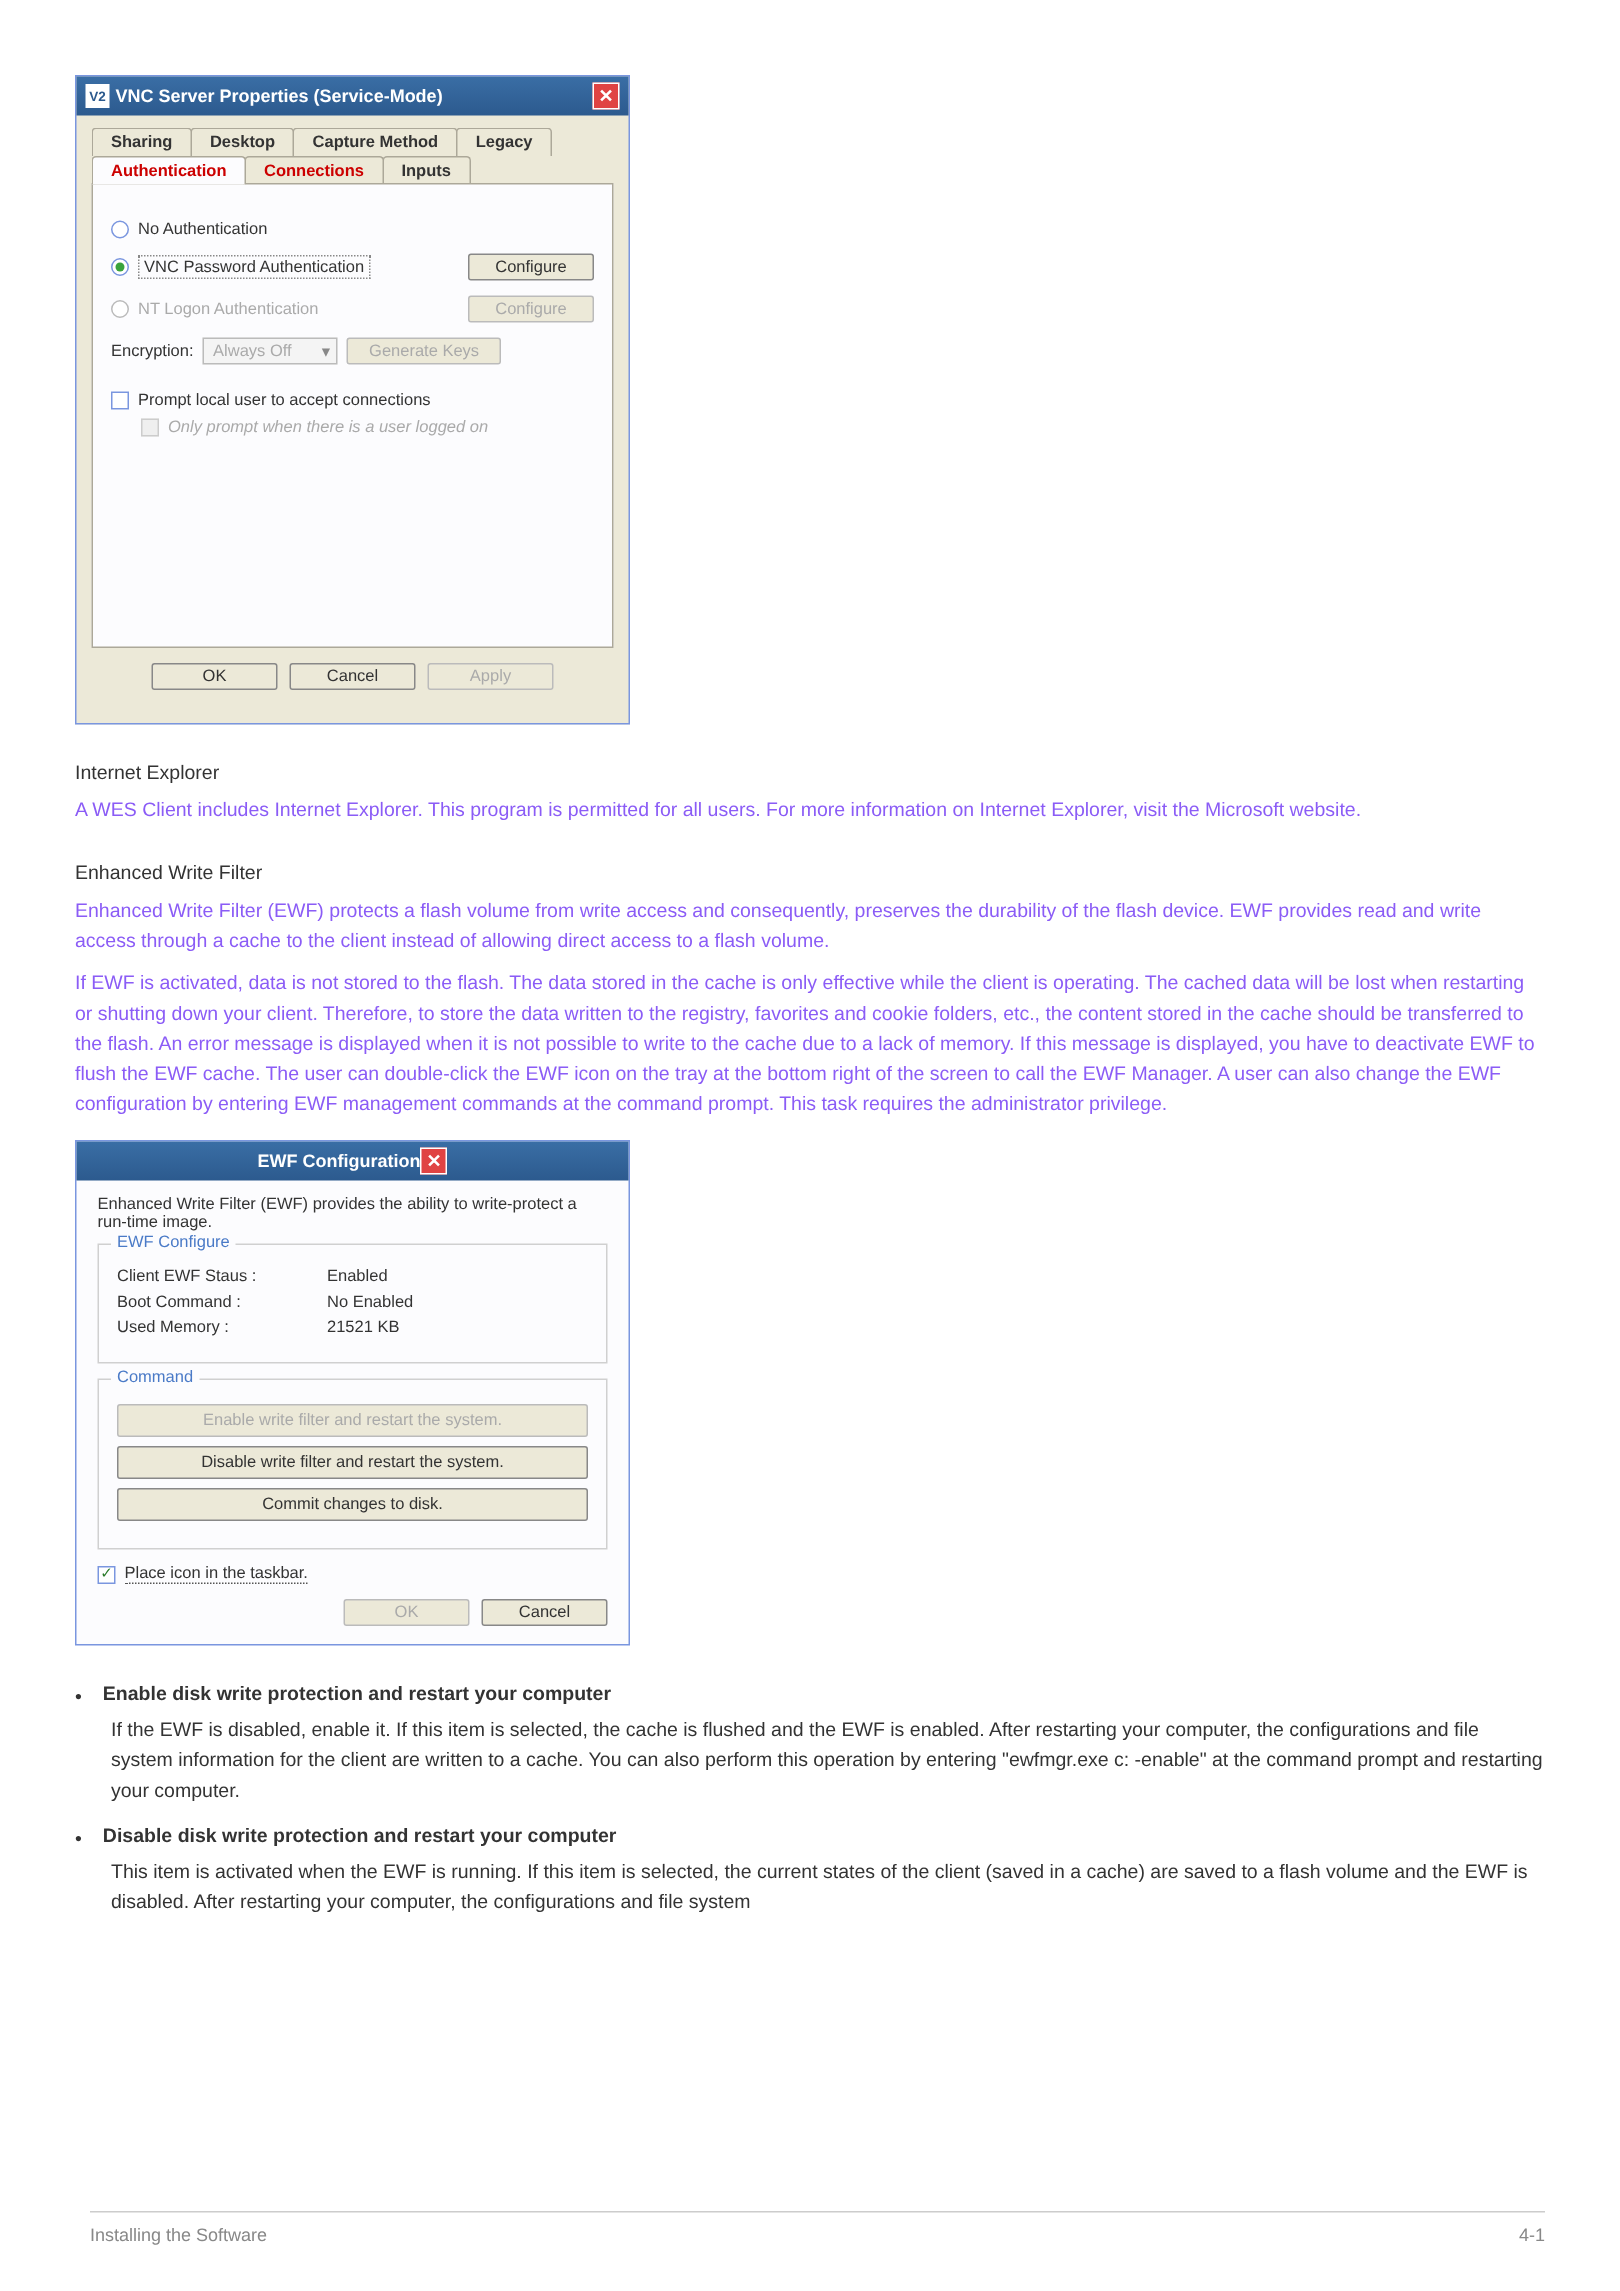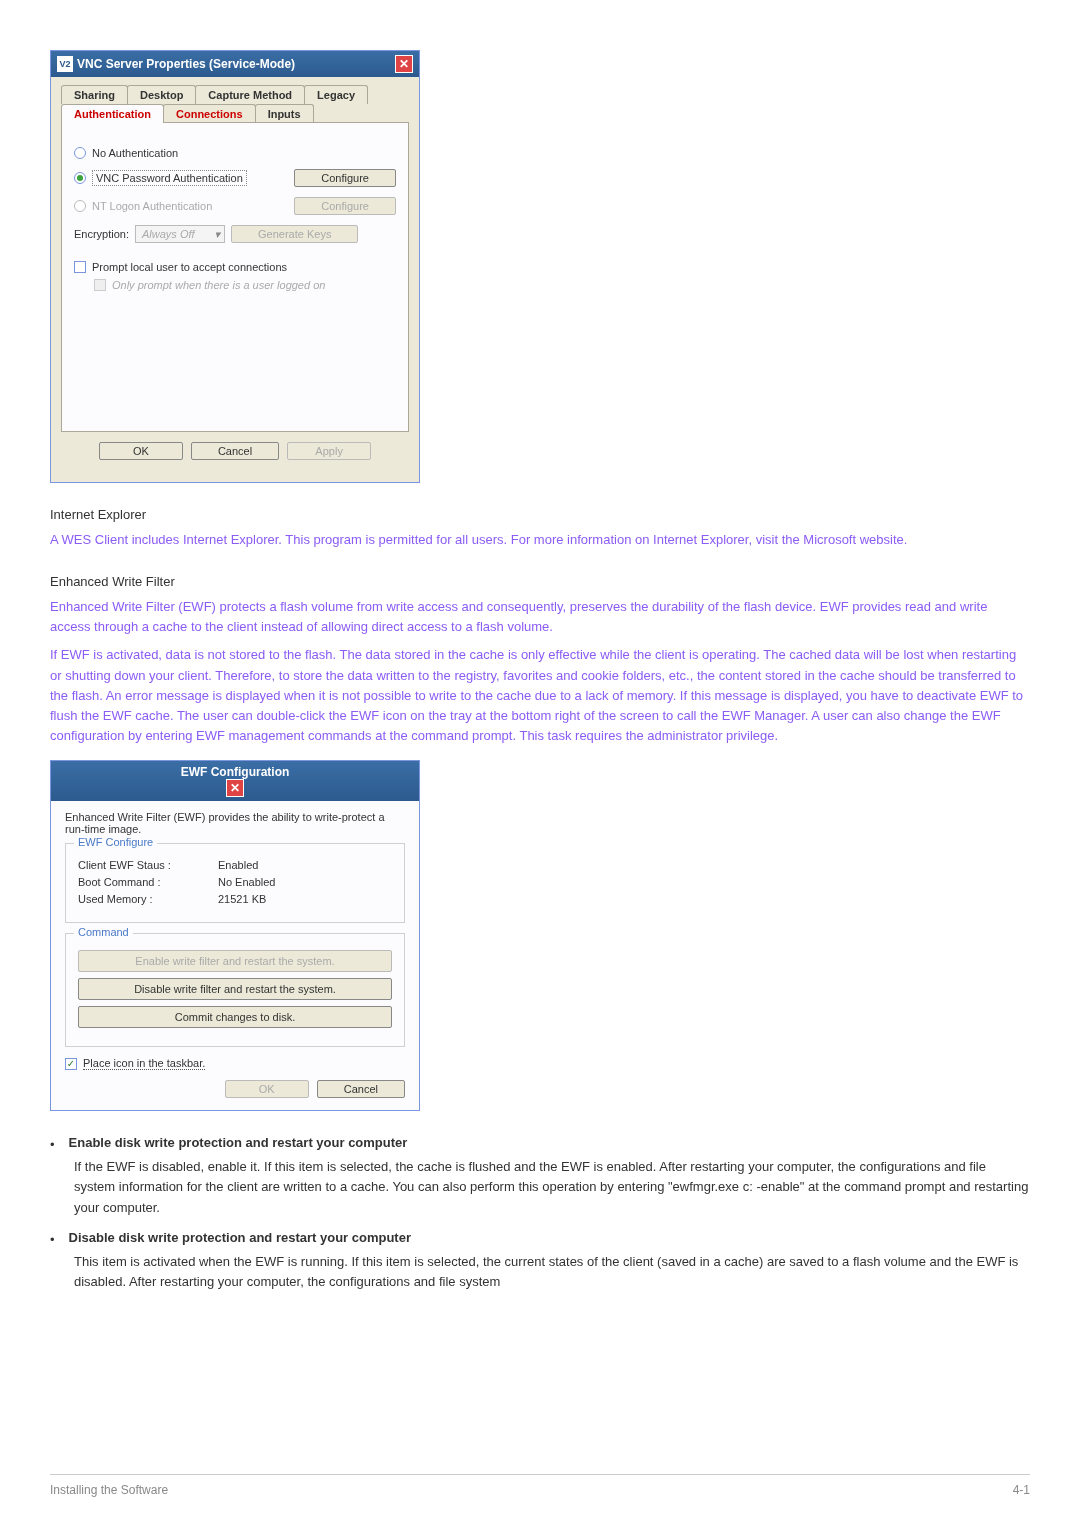--- a/index.html
+++ b/index.html
@@ -114,21 +114,21 @@
   .radio.disabled { border-color: #bbb; }
   .radio-label { flex: 1; }
   .radio-label.disabled { color: #aaa; }
   .dotted-box {
     border: 1px dotted #888;
     padding: 1px 3px;
   }
   .win-btn {
     border: 1px solid #888;
     background: #ece9d8;
-    padding: 2px 26px;
+    padding: 2px 14px;
     font-size: 11px;
     cursor: pointer;
     border-radius: 2px;
     min-width: 84px;
     text-align: center;
   }
   .win-btn.disabled { color: #aaa; border-color: #bbb; }
   .enc-row {
     display: flex;
     align-items: center;
@@ -136,21 +136,20 @@
     margin: 10px 0 18px 0;
     font-size: 11px;
   }
   .enc-select {
     border: 1px solid #bbb;
     background: #f4f4f4;
     padding: 2px 18px 2px 6px;
     color: #aaa;
     position: relative;
     width: 90px;
-    font-style: italic;
   }
   .enc-select::after {
     content: "▾";
     position: absolute;
     right: 4px;
     color: #888;
   }
   .check-row {
     display: flex;
     align-items: center;
@@ -195,21 +194,20 @@
   }
   .ewf-titlebar {
     background: linear-gradient(to bottom, #3a6ea5, #2c5a8e);
     color: #fff;
     font-weight: bold;
     font-size: 12px;
     padding: 4px 6px;
     display: flex;
     justify-content: center;
     align-items: center;
-    flex-direction: column;
   }
   .ewf-body { padding: 10px 14px 12px 14px; font-size: 11px; }
   .ewf-desc { margin-bottom: 8px; }
   .fieldset {
     border: 1px solid #d0d0d0;
     padding: 10px 12px 12px 12px;
     margin-bottom: 10px;
     position: relative;
   }
   .fieldset-legend {
@@ -282,21 +280,21 @@
     font-size: 13px;
     line-height: 1.55;
     margin-left: 24px;
     margin-top: 2px;
   }
 
   
   .page-footer {
     position: absolute;
     bottom: 30px;
-    left: 50px;
+    left: 60px;
     right: 50px;
     border-top: 1px solid #ccc;
     padding-top: 8px;
     display: flex;
     justify-content: space-between;
     font-size: 12px;
     color: #888;
   }
 </style>
 </head>

